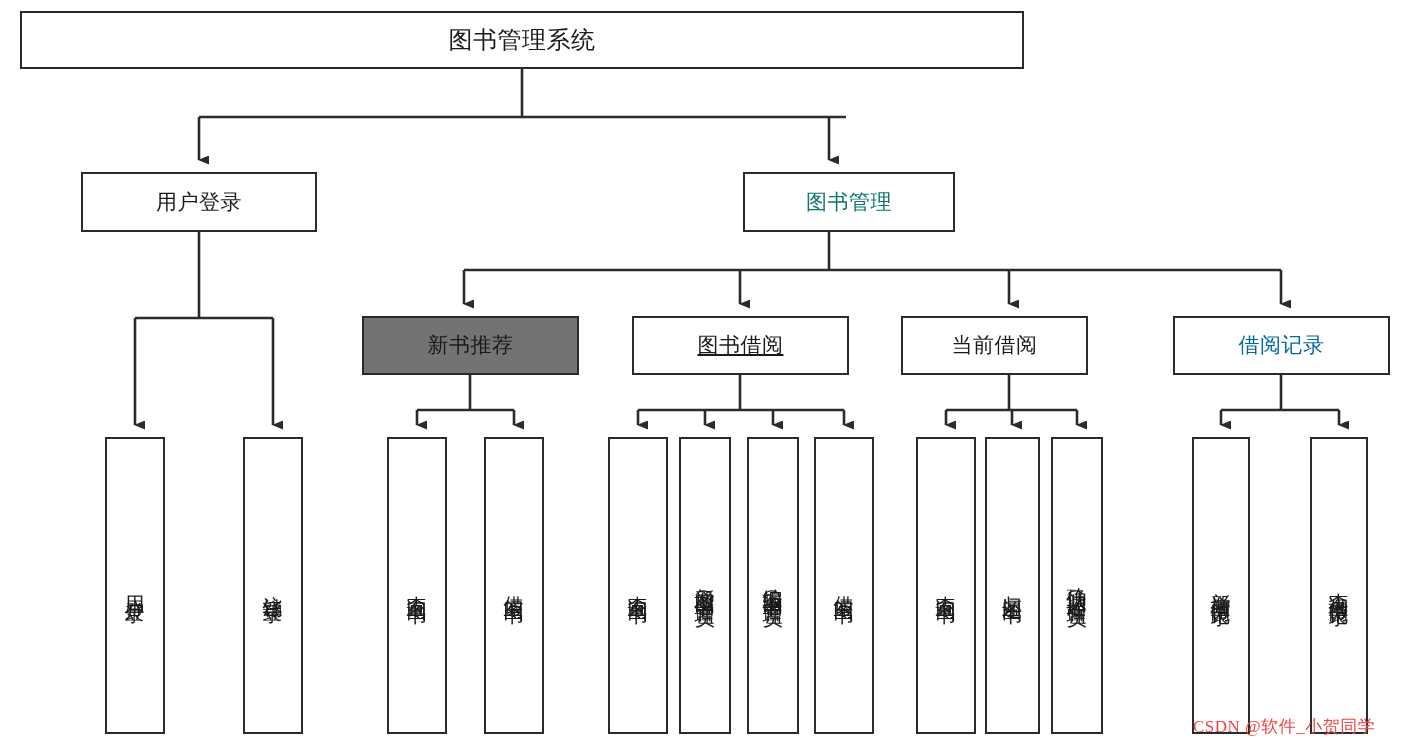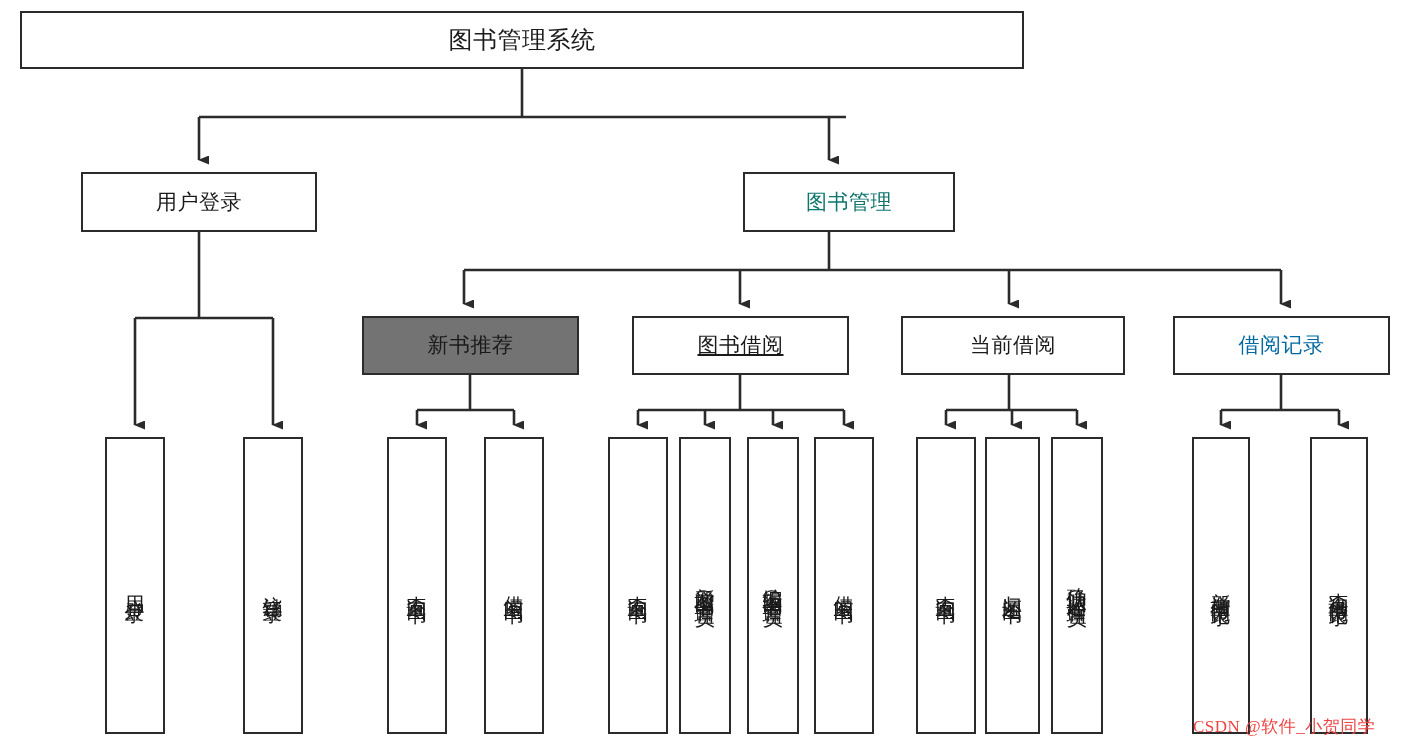--- a/index.html
+++ b/index.html
@@ -140,21 +140,21 @@
   <div class="node h" style="left: 711px; top: 172px; width: 212px; height: 60px; border-color: rgb(43, 43, 43); background: rgb(255, 255, 255); color: #0f766e; margin-left: 32px;">
     <span class="lbl">图书管理</span>
   </div>
 
   <div class="node h" style="left: 362px; top: 316px; width: 217px; height: 59px; border-color: rgb(43, 43, 43); background: #737373; color: rgb(26, 26, 26);">
     <span class="lbl">新书推荐</span>
   </div>
   <div class="node h" style="left: 632px; top: 316px; width: 217px; height: 59px; border-color: rgb(43, 43, 43); background: rgb(255, 255, 255); color: rgb(26, 26, 26); text-decoration: underline;">
     <span class="lbl">图书借阅</span>
   </div>
-  <div class="node h" style="left: 901px; top: 316px; width: 224px; height: 59px; border-color: rgb(43, 43, 43); background: rgb(255, 255, 255); color: rgb(26, 26, 26);">
+  <div class="node h" style="left: 901px; top: 316px; width: 187px; height: 59px; border-color: rgb(43, 43, 43); background: rgb(255, 255, 255); color: rgb(26, 26, 26);">
     <span class="lbl">当前借阅</span>
   </div>
   <div class="node h" style="left: 1173px; top: 316px; width: 217px; height: 59px; border-color: rgb(43, 43, 43); background: rgb(255, 255, 255); color: #0369a1;">
     <span class="lbl">借阅记录</span>
   </div>
 
   <div class="node v" style="left: 105px; top: 437px; width: 60px; height: 297px; border-color: rgb(43, 43, 43); background: rgb(255, 255, 255); color: rgb(26, 26, 26);">
     <span class="lbl">用户登录</span>
   </div>
   <div class="node v" style="left: 243px; top: 437px; width: 60px; height: 297px; border-color: rgb(43, 43, 43); background: rgb(255, 255, 255); color: rgb(26, 26, 26);">

